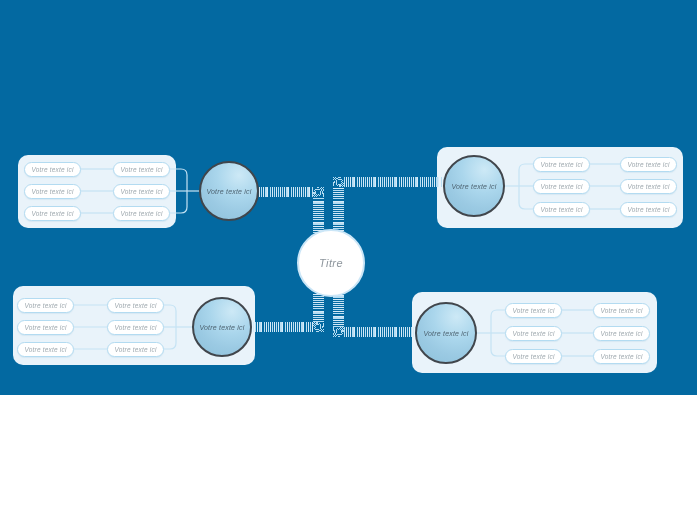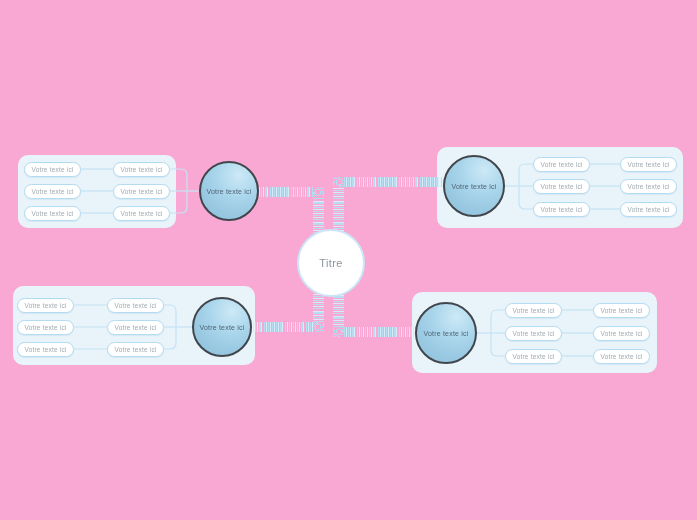--- a/index.html
+++ b/index.html
@@ -1,18 +1,19 @@
 <!DOCTYPE html>
 <html><head>
 <meta charset="utf-8">
 <style>
   html,body{margin:0;padding:0;background:#fff;}
   .canvas{
-    position:relative;width:697px;height:520px;background:#f9a8d4;overflow:hidden;
+    position:relative;width:697px;height:395px;background:#0369a1;overflow:hidden;
     font-family:"Liberation Sans",sans-serif;
+    font-style:italic;
   }
   .group-rect{position:absolute;background:#e9f3fa;border-radius:10px;z-index:1;}
   .lines-overlay{position:absolute;left:0;top:0;z-index:3;}
   .pill{
     position:absolute;width:57px;height:15px;box-sizing:border-box;z-index:4;
     background:#ffffff;border:1px solid #b3dbf1;border-radius:8px;
     display:flex;align-items:center;justify-content:center;
     font-size:6.5px;color:#9fa9af;letter-spacing:.2px;white-space:nowrap;
     box-shadow:0 1px 1px rgba(160,200,225,.25);
   }

